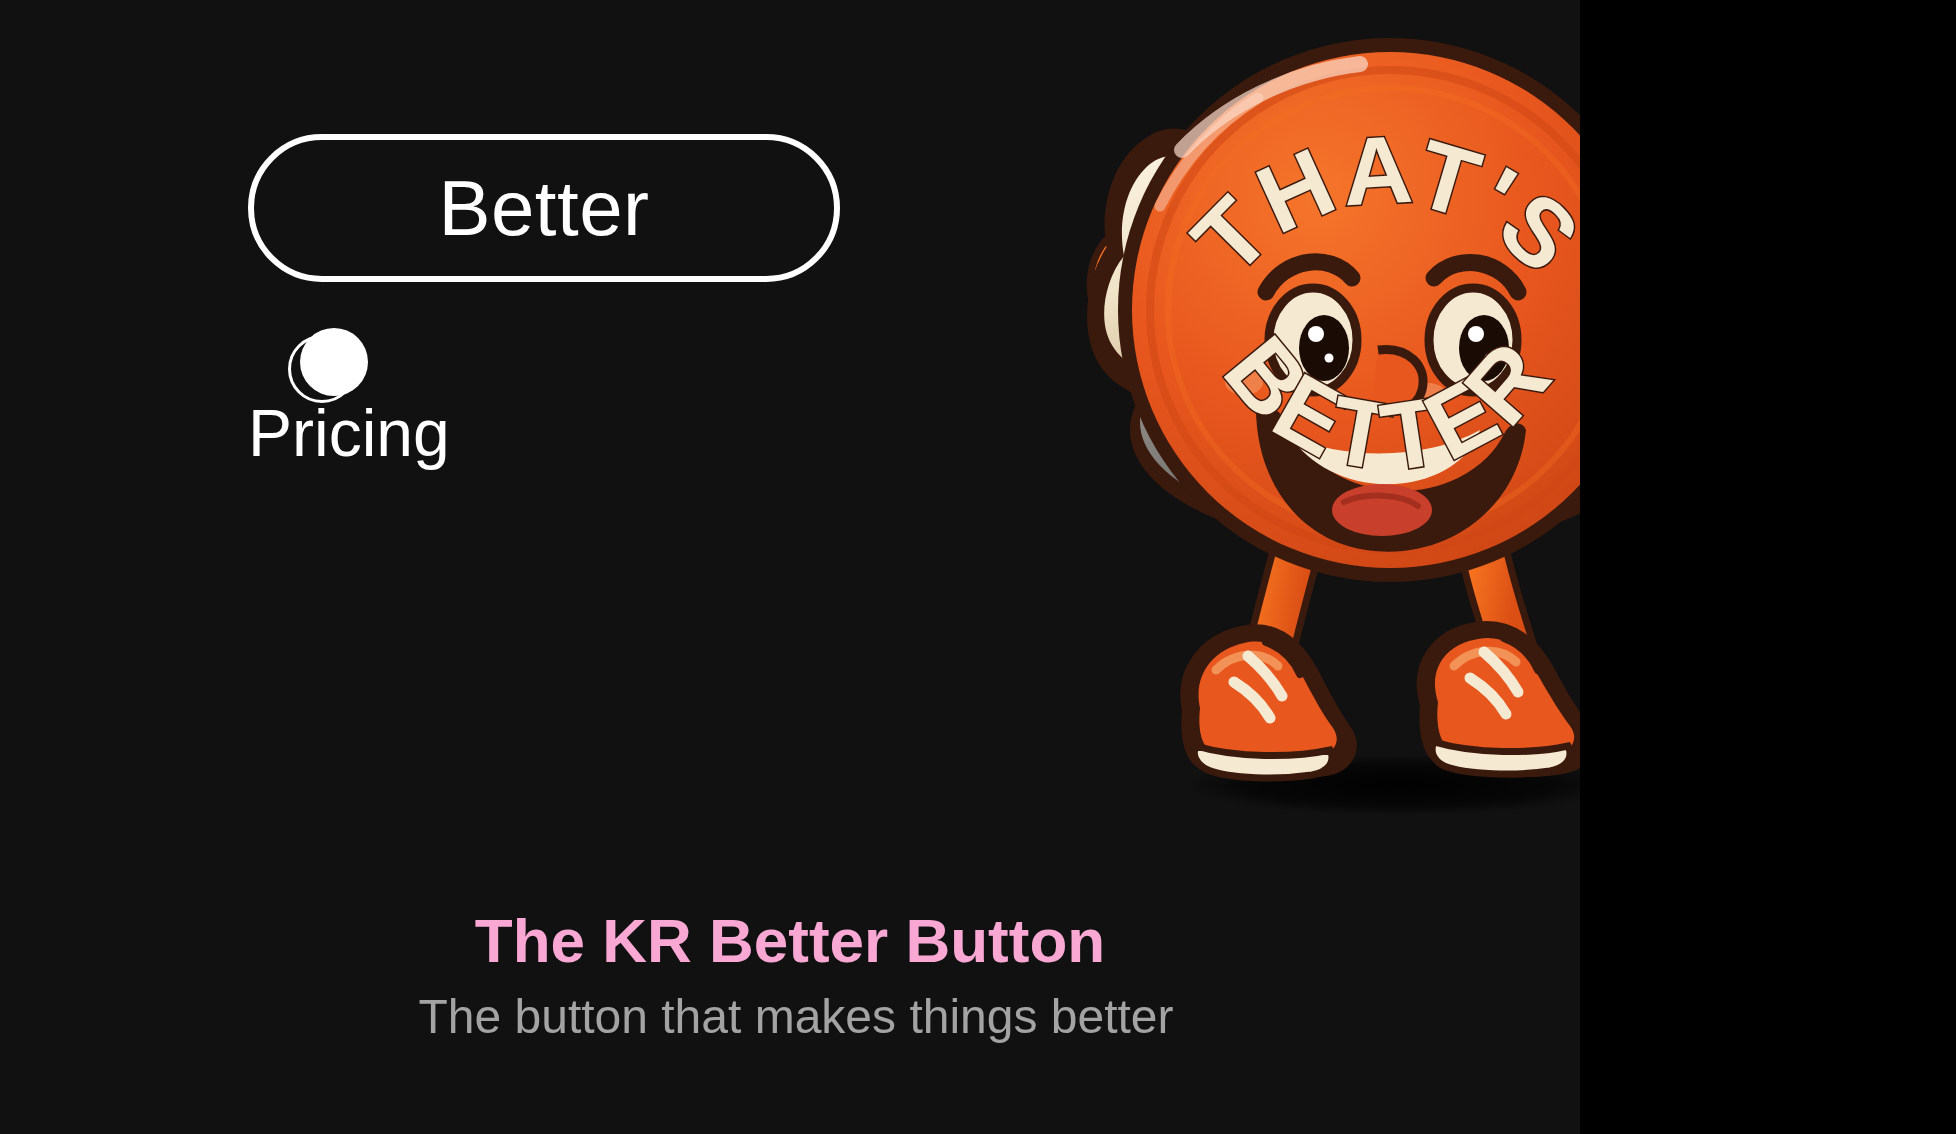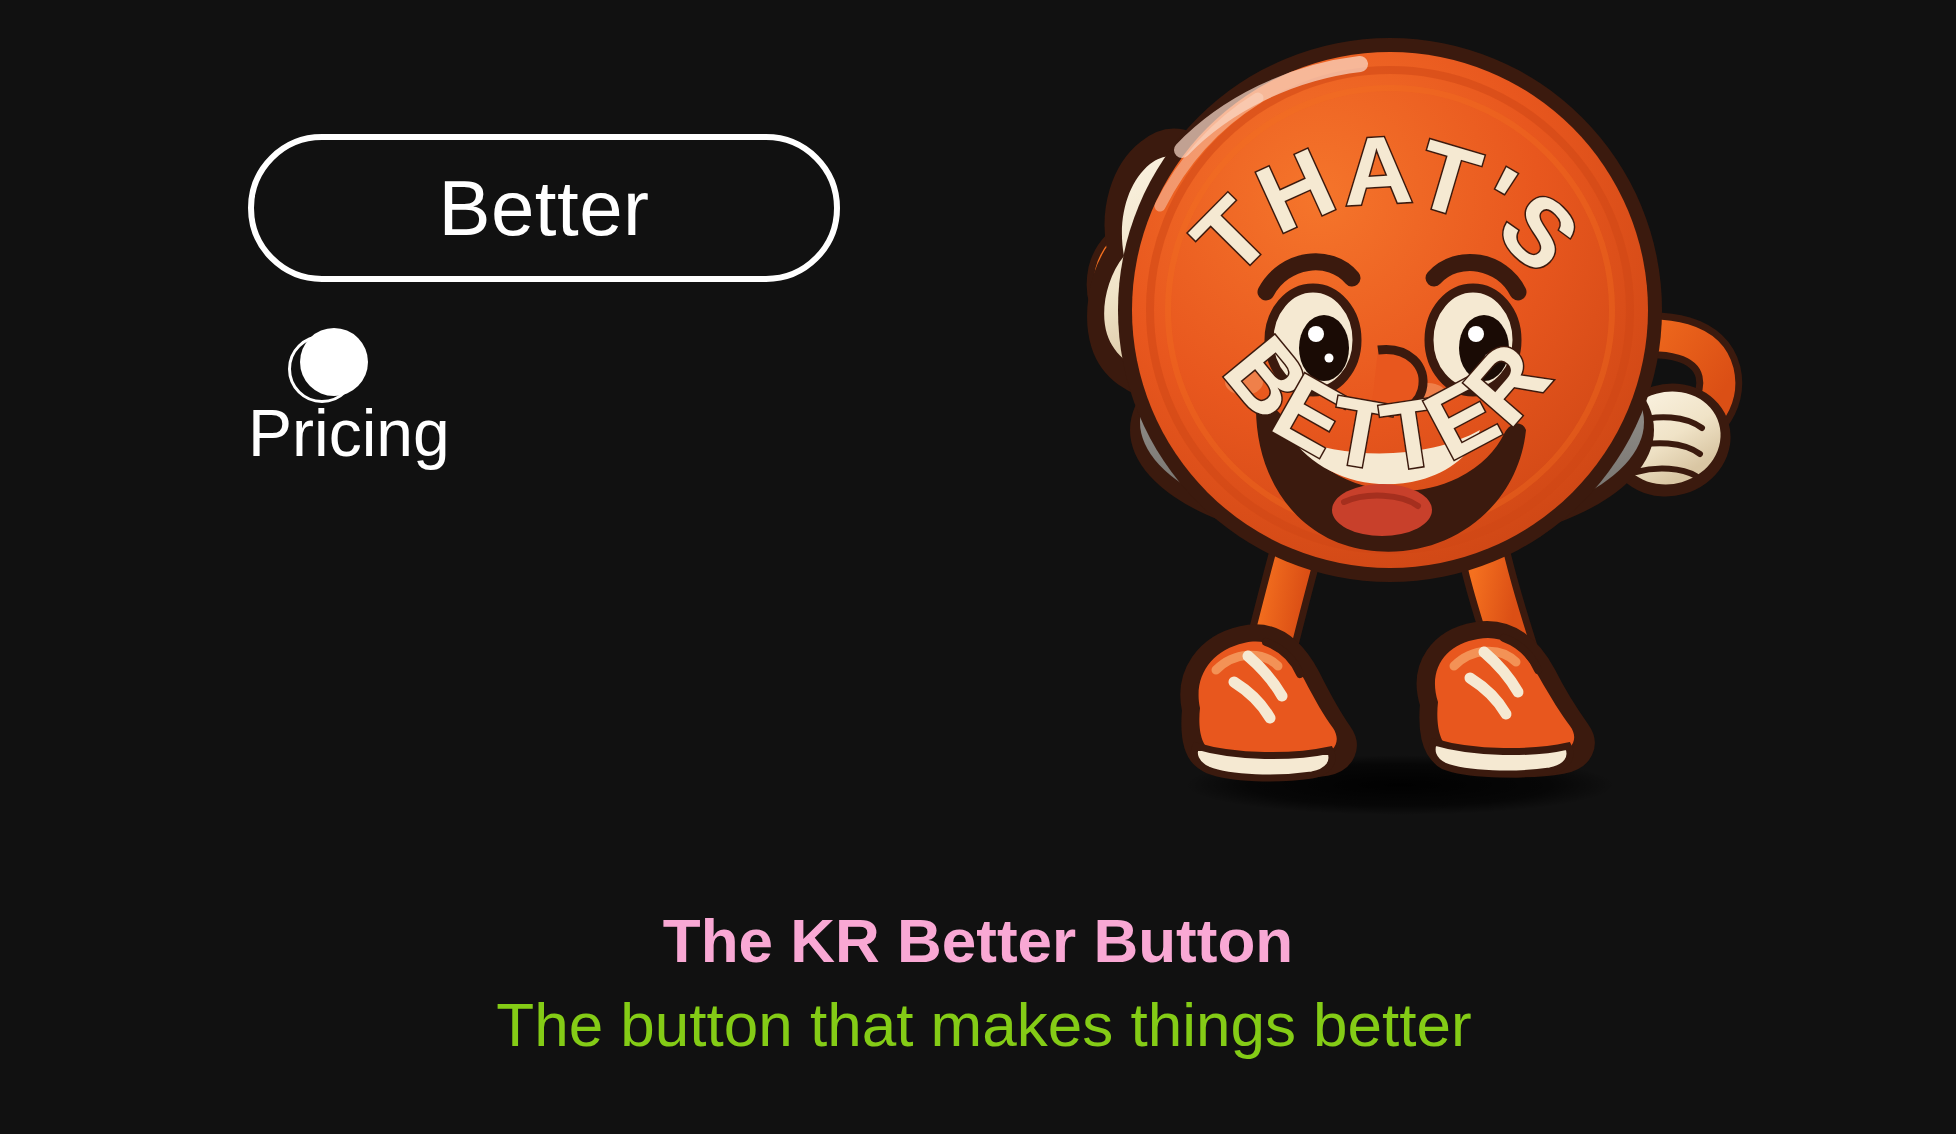--- a/index.html
+++ b/index.html
@@ -2,21 +2,21 @@
 <html><head>
 <meta charset="utf-8">
 <style>
   html, body {
     margin: 0;
     padding: 0;
     background: #000;
   }
   #stage {
     position: relative;
-    width: 1956px;
+    width: 1580px;
     height: 1134px;
     background: #111111;
     overflow: hidden;
     font-family: "Liberation Sans", sans-serif;
     color: #ffffff;
     -webkit-font-smoothing: antialiased;
   }
 
   
   #left-panel {
@@ -114,24 +114,24 @@
   }
   #product-title {
     font-size: 62px;
     font-weight: 700;
     letter-spacing: 0px;
     line-height: 1.15;
     color: #f9a8d4;
     margin: 0;
   }
   #product-tagline {
-    font-size: 62px;
+    font-size: 48px;
     font-weight: 300;
     line-height: 1.2;
-    color: #84cc16;
+    color: #a3a3a3;
     margin: 12px 0 0 12px;
   }
 </style>
 </head>
 <body>
 
 <div id="stage">
 
   <div id="left-panel">
 

